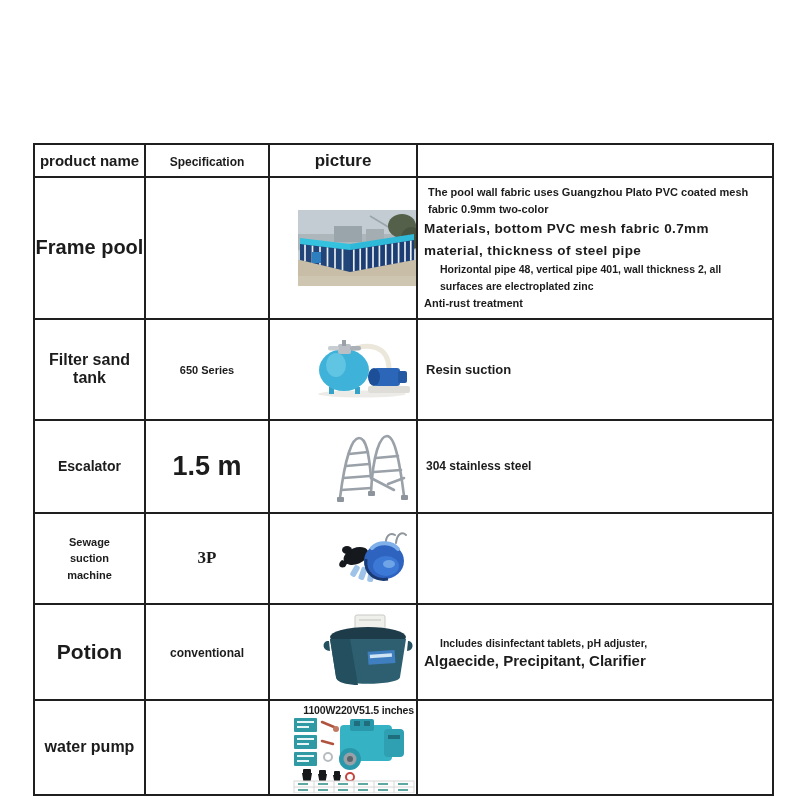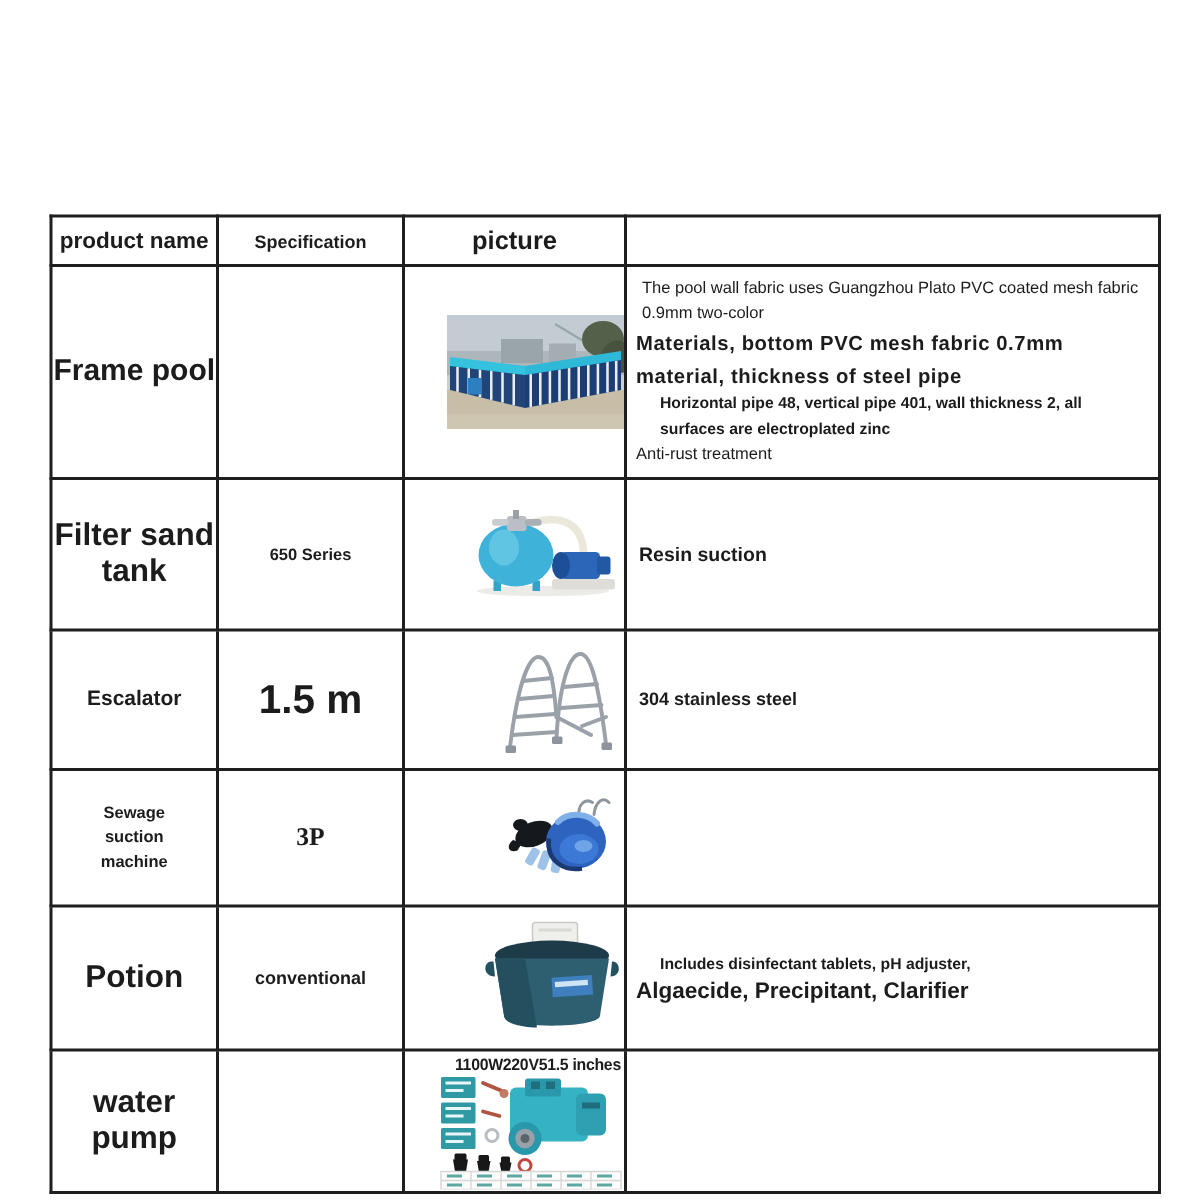--- a/index.html
+++ b/index.html
@@ -24,29 +24,29 @@
   .c-desc{vertical-align:middle;}
   .r-head td{height:31px;}
   .r1 td{height:85px;} .r2 td{height:99px;} .r3 td{height:91px;}
   .r4 td{height:89px;} .r5 td{height:94px;} .r6 td{height:93px;}
 
   .h-product{font-size:15px;font-weight:bold;}
   .h-spec{font-size:12px;font-weight:bold;}
   .h-picture{font-size:17px;font-weight:bold;}
 
   .name-lg{font-size:20px;font-weight:bold;}
-  .name-md{font-size:21px;font-weight:bold;}
+  .name-md{font-size:16px;font-weight:bold;}
   .name-sm{font-size:11px;font-weight:bold;line-height:1.5;}
   .spec-md{font-size:11px;font-weight:bold;}
   .spec-xl{font-size:27px;font-weight:bold;}
   .spec-serif{font-family:"Liberation Serif",serif;font-size:17px;font-weight:bold;}
   .spec-sm{font-size:12px;font-weight:bold;}
 
   .desc-block{padding:6px 8px 6px 6px;}
-  .d-sm{font-size:11px;font-weight:normal;line-height:1.55;margin-left:4px;}
+  .d-sm{font-size:11px;font-weight:bold;line-height:1.55;margin-left:4px;}
   .d-md{font-size:13.5px;font-weight:bold;letter-spacing:0.4px;line-height:1.6;}
   .d-sm2{font-size:10.5px;font-weight:bold;line-height:1.6;margin-left:16px;}
   .d-plain{font-size:13px;font-weight:bold;padding-left:8px;}
   .d-plain-sm{font-size:12px;font-weight:bold;padding-left:8px;}
 
   .pic-wrap{display:flex;flex-direction:column;align-items:flex-end;justify-content:center;}
   .pump-caption{font-size:11px;font-weight:bold;letter-spacing:-0.2px;margin:2px 0 1px 0;
                 transform:scaleX(0.96);}
   svg{display:block;}
 </style>

